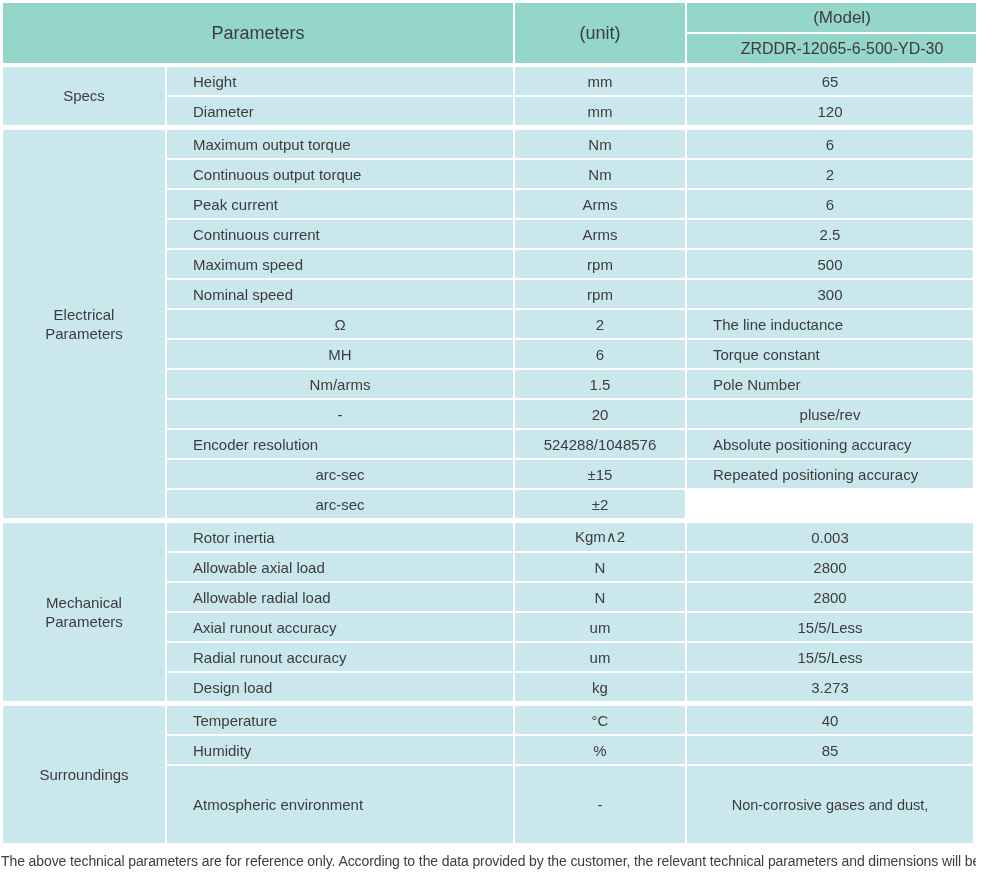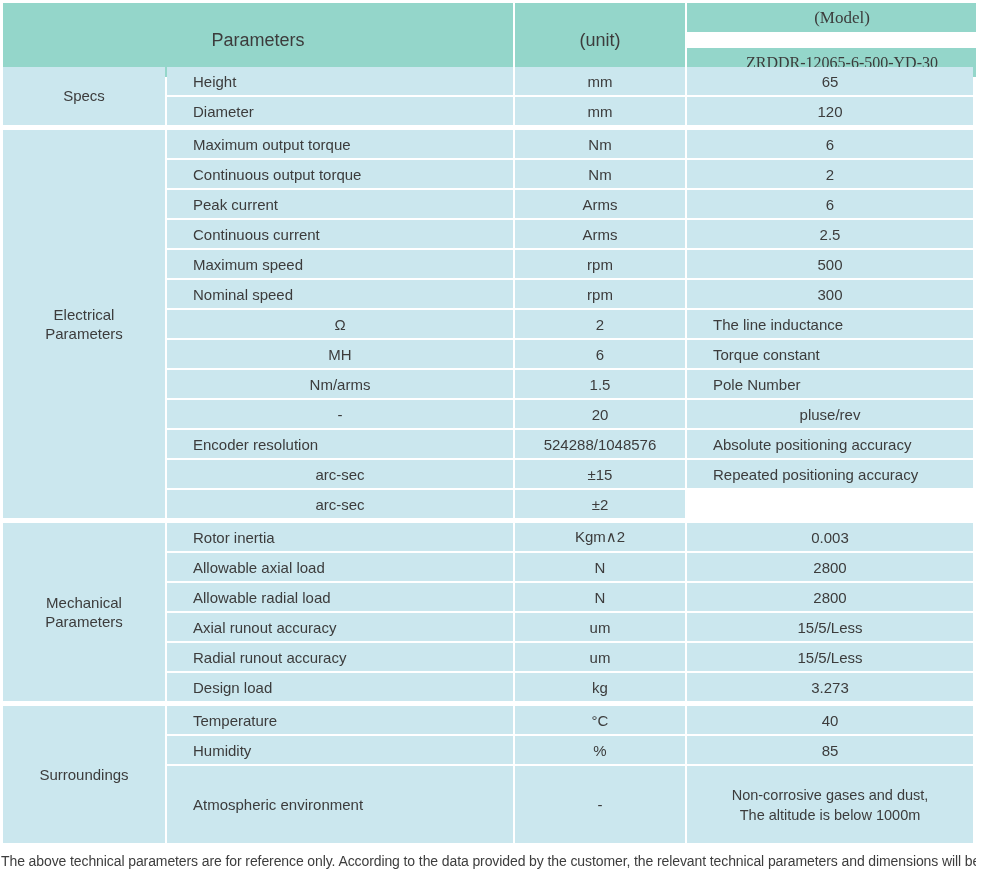--- a/index.html
+++ b/index.html
@@ -30,22 +30,21 @@
     background: #94d6ca;
     display: flex;
     align-items: center;
     justify-content: center;
     font-size: 18px;
     color: #3c3c3c;
   }
   .model-col {
     display: grid;
     grid-template-rows: 29px 29px;
-    gap: 16px;
-    font-family: Liberation Serif, serif;
+    gap: 2px;
   }
   .model-col .hcell.model-top { font-size: 17px; }
   .model-col .hcell.model-sub { font-size: 16px; }
   
   .sections { margin-top: 4px; }
   .section {
     display: grid;
     grid-template-columns: 162px 346px 170px 1fr;
     gap: 2px;
     grid-auto-rows: minmax(28px, auto);
@@ -192,21 +191,20 @@
           <div class="cell unit-cell">°C</div>
           <div class="cell value-cell">40</div>
           <div class="cell param-cell">Humidity</div>
           <div class="cell unit-cell">%</div>
           <div class="cell value-cell">85</div>
           <div class="cell param-cell tall">Atmospheric environment</div>
           <div class="cell unit-cell tall">-</div>
           <div class="cell value-cell tall">
             <div class="value-lines">
               <div>Non-corrosive gases and dust,</div>
-              <div>The altitude is below 1000m</div>
             </div>
           </div>
         </div>
       </div>
 
   </div>
 
   <div class="footer-note">The above technical parameters are for reference only. According to the data provided by the customer, the relevant technical parameters and dimensions will be issued.</div>
 </div>
 

